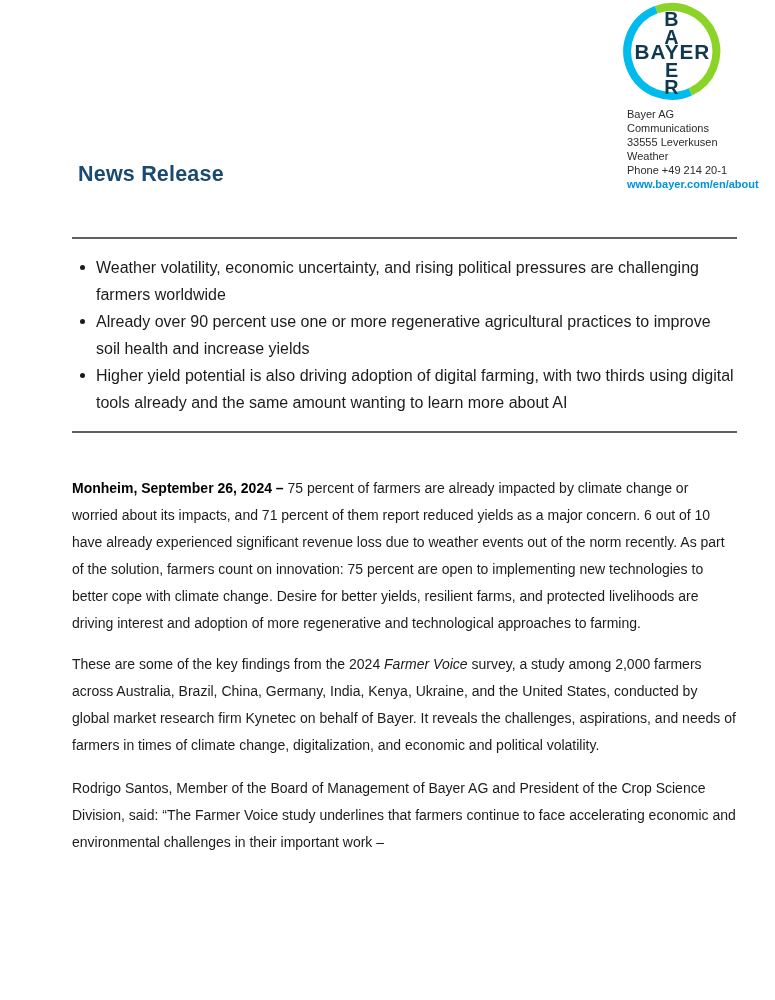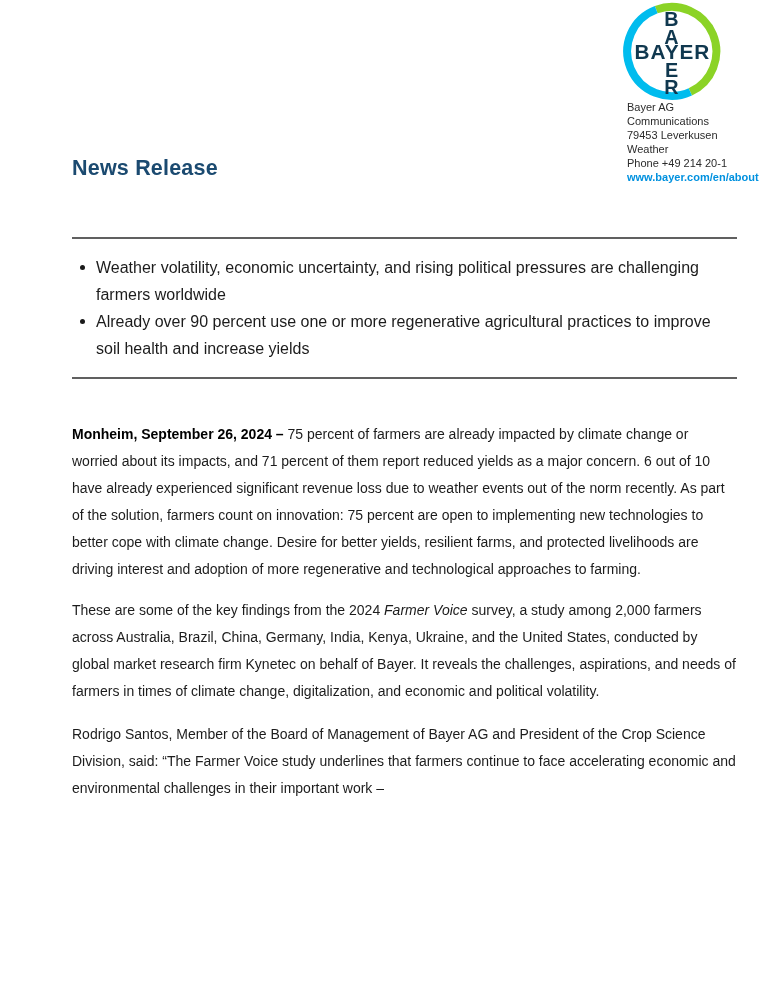--- a/index.html
+++ b/index.html
@@ -18,33 +18,33 @@
   .logo text {
     font-family: "Liberation Sans", "DejaVu Sans", sans-serif;
     font-weight: bold;
     fill: #10384F;
   }
   .logo .lv { font-size: 20px; text-anchor: middle; }
   .logo .lh { font-size: 21px; text-anchor: middle; letter-spacing: 1px; }
 
   
   .contact {
-    position: absolute; left: 627px; top: 100px;
+    position: absolute; left: 627px; top: 107px;
     font-size: 11px; line-height: 14px; color: #2b2b2b;
   }
   .contact-link {
     display: block;
     color: #0091DF; font-weight: bold; text-decoration: none;
     font-size: 11px; line-height: 14px;
     cursor: pointer;
   }
 
   
   .doc-type {
-    position: absolute; left: 72px; top: 156px; margin: 0;
+    position: absolute; left: 72px; top: 156px; margin: 6px;
     font-size: 21.5px; font-weight: bold; color: #1B4A70; letter-spacing: 0.2px;
   }
 
   
   .content { position: absolute; left: 72px; top: 237px; width: 665px; }
   .rule { height: 2px; background: #606060; border: none; margin: 0; }
   .rule-bottom { margin-top: 15px; }
 
   .headline {
     margin: 27px 0 0 0;
@@ -81,21 +81,21 @@
     <text class="lv" x="52" y="26">B</text>
     <text class="lv" x="52" y="44">A</text>
     <text class="lh" x="53" y="59.5">BAYER</text>
     <text class="lv" x="52" y="77.5">E</text>
     <text class="lv" x="52" y="95">R</text>
   </svg>
 
   <div class="contact">
     <div>Bayer AG</div>
     <div>Communications</div>
-    <div>79453 Leverkusen</div>
+    <div>33555 Leverkusen</div>
     <div>Weather</div>
     <div>Phone +49 214 20-1</div>
     <a class="contact-link">www.bayer.com/en/about</a>
   </div>
 
   <h1 class="doc-type">News Release</h1>
 
   <main class="content">
 
     <div class="rule"></div>
@@ -103,20 +103,24 @@
 
     <ul class="bullets">
       <li>
         <span class="dot"></span>
         <span>Weather volatility, economic uncertainty, and rising political pressures are challenging farmers worldwide</span>
       </li>
       <li>
         <span class="dot"></span>
         <span>Already over 90 percent use one or more regenerative agricultural practices to improve soil health and increase yields</span>
       </li>
+      <li>
+        <span class="dot"></span>
+        <span>Higher yield potential is also driving adoption of digital farming, with two thirds using digital tools already and the same amount wanting to learn more about AI</span>
+      </li>
     </ul>
 
     <div class="rule rule-bottom"></div>
 
     <p class="para para-1"><strong>Monheim, September 26, 2024 –</strong><span> 75 percent of farmers are already impacted by climate change or worried about its impacts, and 71 percent of them report reduced yields as a major concern. 6 out of 10 have already experienced significant revenue loss due to weather events out of the norm recently. As part of the solution, farmers count on innovation: 75 percent are open to implementing new technologies to better cope with climate change. Desire for better yields, resilient farms, and protected livelihoods are driving interest and adoption of more regenerative and technological approaches to farming.</span></p>
 
     <p class="para para-2"><span>These are some of the key findings from the 2024 </span><em>Farmer Voice</em><span> survey, a study among 2,000 farmers across Australia, Brazil, China, Germany, India, Kenya, Ukraine, and the United States, conducted by global market research firm Kynetec on behalf of Bayer. It reveals the challenges, aspirations, and needs of farmers in times of climate change, digitalization, and economic and political volatility.</span></p>
 
     <p class="para para-3"><span>Rodrigo Santos, Member of the Board of Management of Bayer AG and President of the Crop Science Division, said: “The Farmer Voice study underlines that farmers continue to face accelerating economic and environmental challenges in their important work –</span></p>
 

